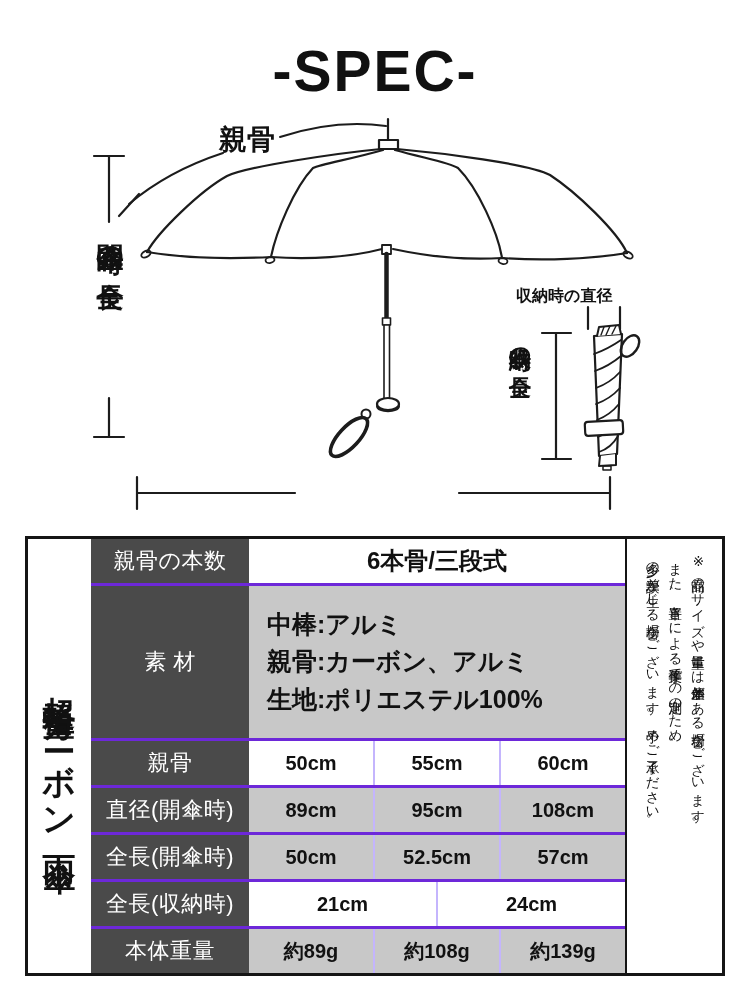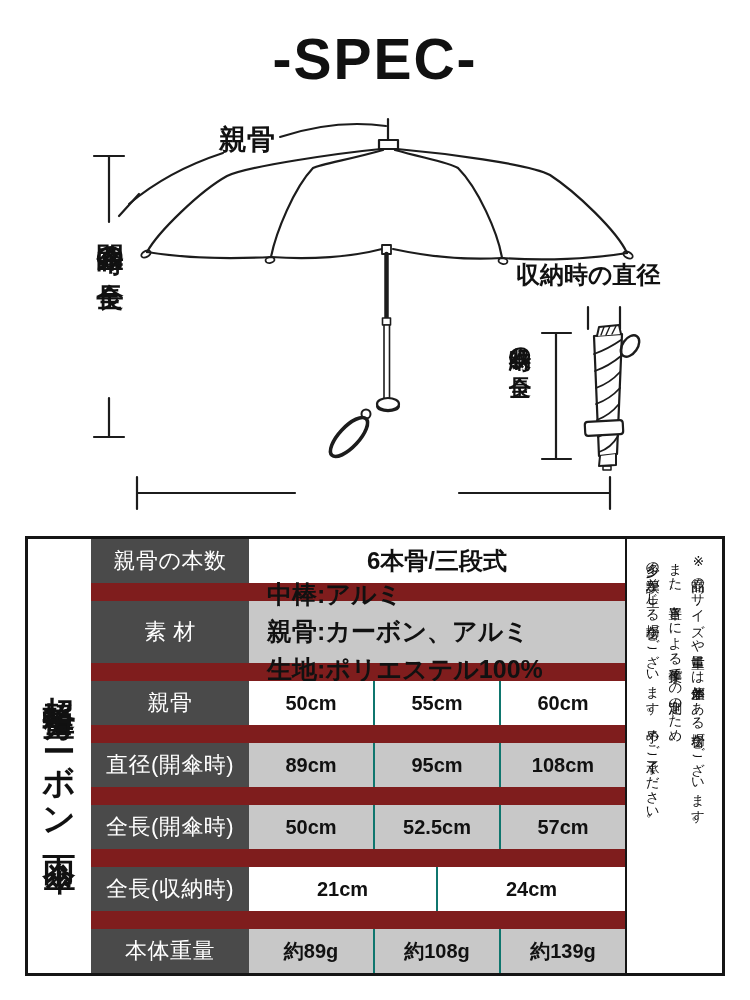--- a/index.html
+++ b/index.html
@@ -1,49 +1,49 @@
 <!DOCTYPE html>
 <html><head>
 <meta charset="utf-8">
 <style>
   html,body{margin:0;padding:0;background:#fff;}
   body{font-family:"Liberation Sans","DejaVu Sans",sans-serif;color:#111;}
   .stage{position:relative;width:750px;height:1000px;background:#ffffff;overflow:hidden;}
   .abs{position:absolute;}
 
   
-  .spec-title{top:28px;left:0;width:750px;text-align:center;
+  .spec-title{top:40px;left:0;width:750px;text-align:center;
     font-size:57px;font-weight:700;letter-spacing:2px;line-height:1.1;}
 
   
   .dlabel{font-weight:600;color:#111;white-space:nowrap;}
   .lbl-rib{left:219px;top:121px;font-size:28px;}
   .lbl-open-length{left:92px;top:223px;writing-mode:vertical-rl;text-orientation:mixed;
     font-size:27px;letter-spacing:2px;}
-  .lbl-closed-diameter{left:516px;top:259px;font-size:24px;}
+  .lbl-closed-diameter{left:516px;top:286px;font-size:16px;}
   .lbl-closed-length{left:505px;top:330px;writing-mode:vertical-rl;text-orientation:mixed;
     font-size:22px;letter-spacing:1px;}
   .lbl-open-diameter{left:297px;top:473px;font-size:28px;}
 
   
   .spec-table{left:25px;top:536px;width:700px;height:440px;border:3px solid #151515;
     box-sizing:border-box;display:flex;background:#fff;}
   .col-title{flex:0 0 63px;display:flex;align-items:center;justify-content:center;background:#fff;}
   .col-title span{writing-mode:vertical-rl;text-orientation:mixed;font-size:33px;
     font-weight:600;letter-spacing:0.2em;line-height:1;}
-  .col-main{flex:1 1 auto;display:flex;flex-direction:column;gap:18px;background:#7f1d1d;min-width:0;}
+  .col-main{flex:1 1 auto;display:flex;flex-direction:column;gap:3px;background:#6d28d9;min-width:0;}
   .t-row{display:flex;flex:0 0 44px;min-height:0;}
   .t-row.materials{flex:1 1 auto;}
   .row-header{flex:0 0 158px;background:#4a4a4a;color:#fff;display:flex;align-items:center;
     justify-content:center;font-size:22px;letter-spacing:0.5px;}
   .row-values{flex:1;display:flex;min-width:0;}
   .bg-white{background:#ffffff;} .bg-gray{background:#c8c8c8;}
   .v-cell{flex:1;display:flex;align-items:center;justify-content:center;
     font-size:20px;font-weight:600;}
-  .v-cell + .v-cell{border-left:2px solid #0f766e;}
+  .v-cell + .v-cell{border-left:2px solid #c4b5fd;}
   .span-cell{flex:1;display:flex;align-items:center;justify-content:center;
     font-size:24px;font-weight:600;}
   .materials-cell{flex:1;display:flex;align-items:center;}
   .materials-lines{padding-left:18px;font-size:25px;font-weight:600;line-height:1.5;text-align:left;}
   .col-notes{flex:0 0 97px;border-left:2px solid #151515;background:#fff;
     display:flex;justify-content:center;padding:14px 4px;box-sizing:border-box;}
   .notes-text{writing-mode:vertical-rl;text-orientation:mixed;font-size:13.5px;
     line-height:1.68;color:#111;}
   .notes-text div{display:block;}
 </style>

